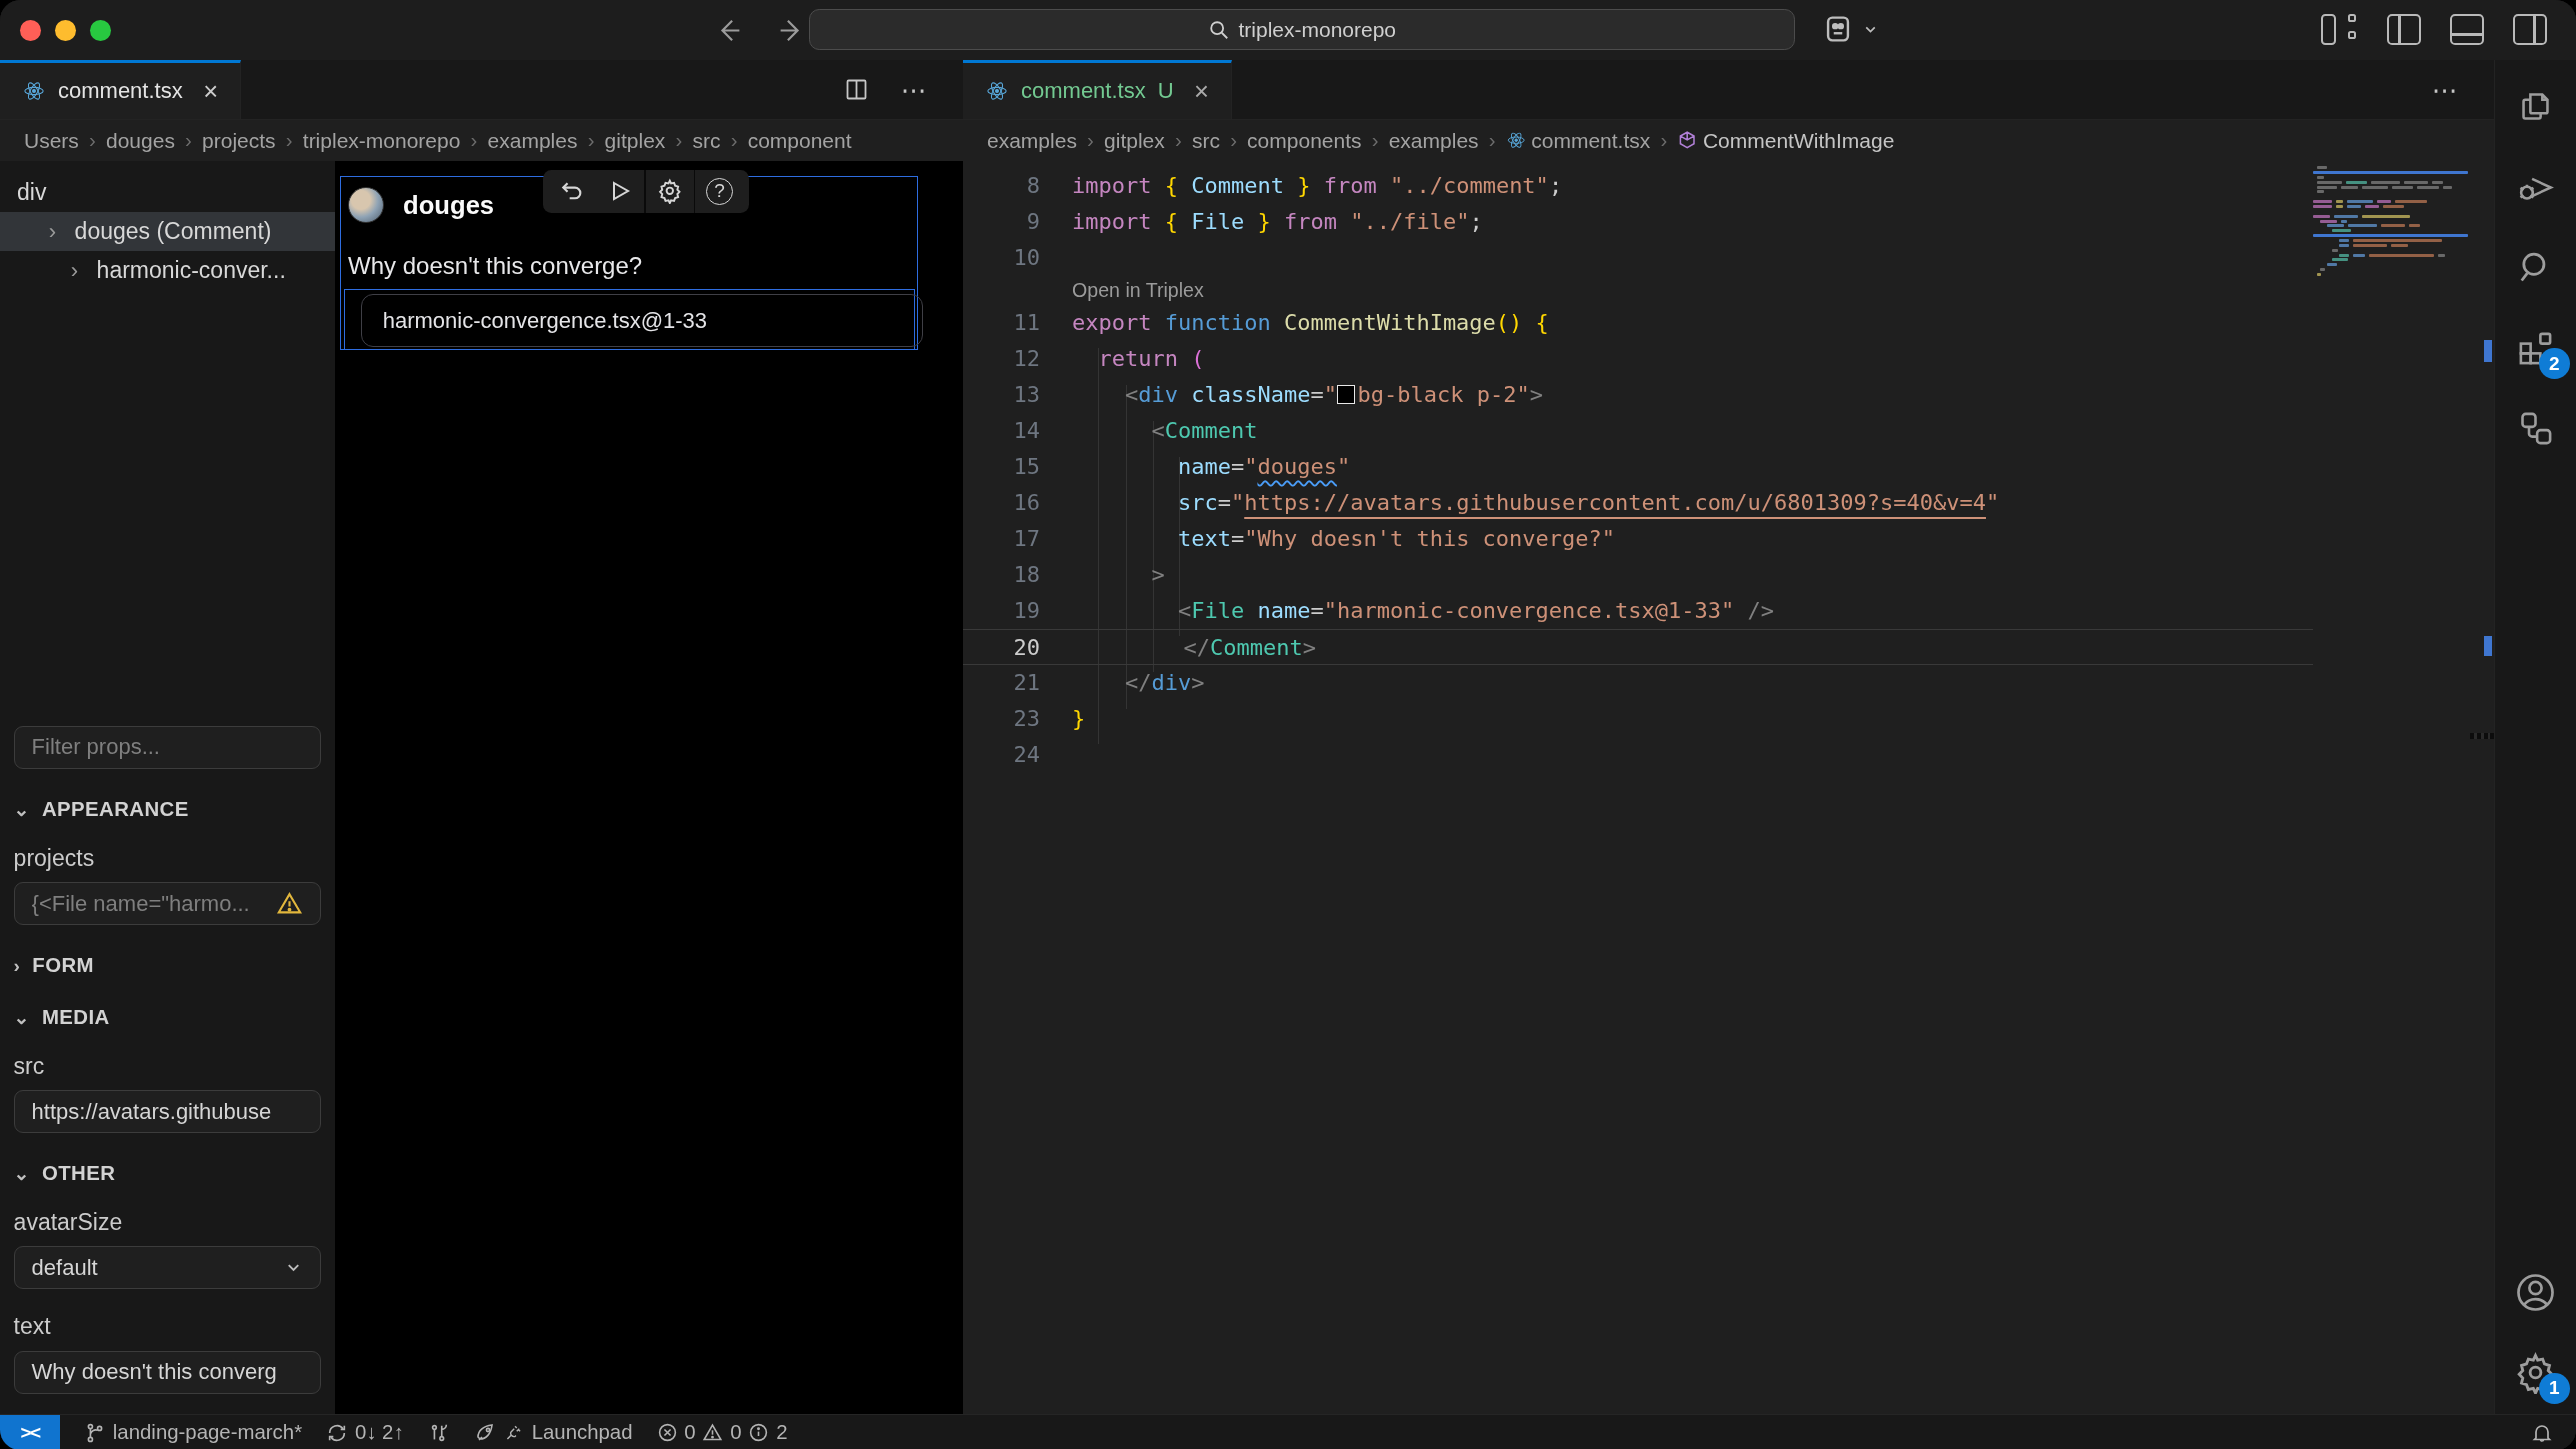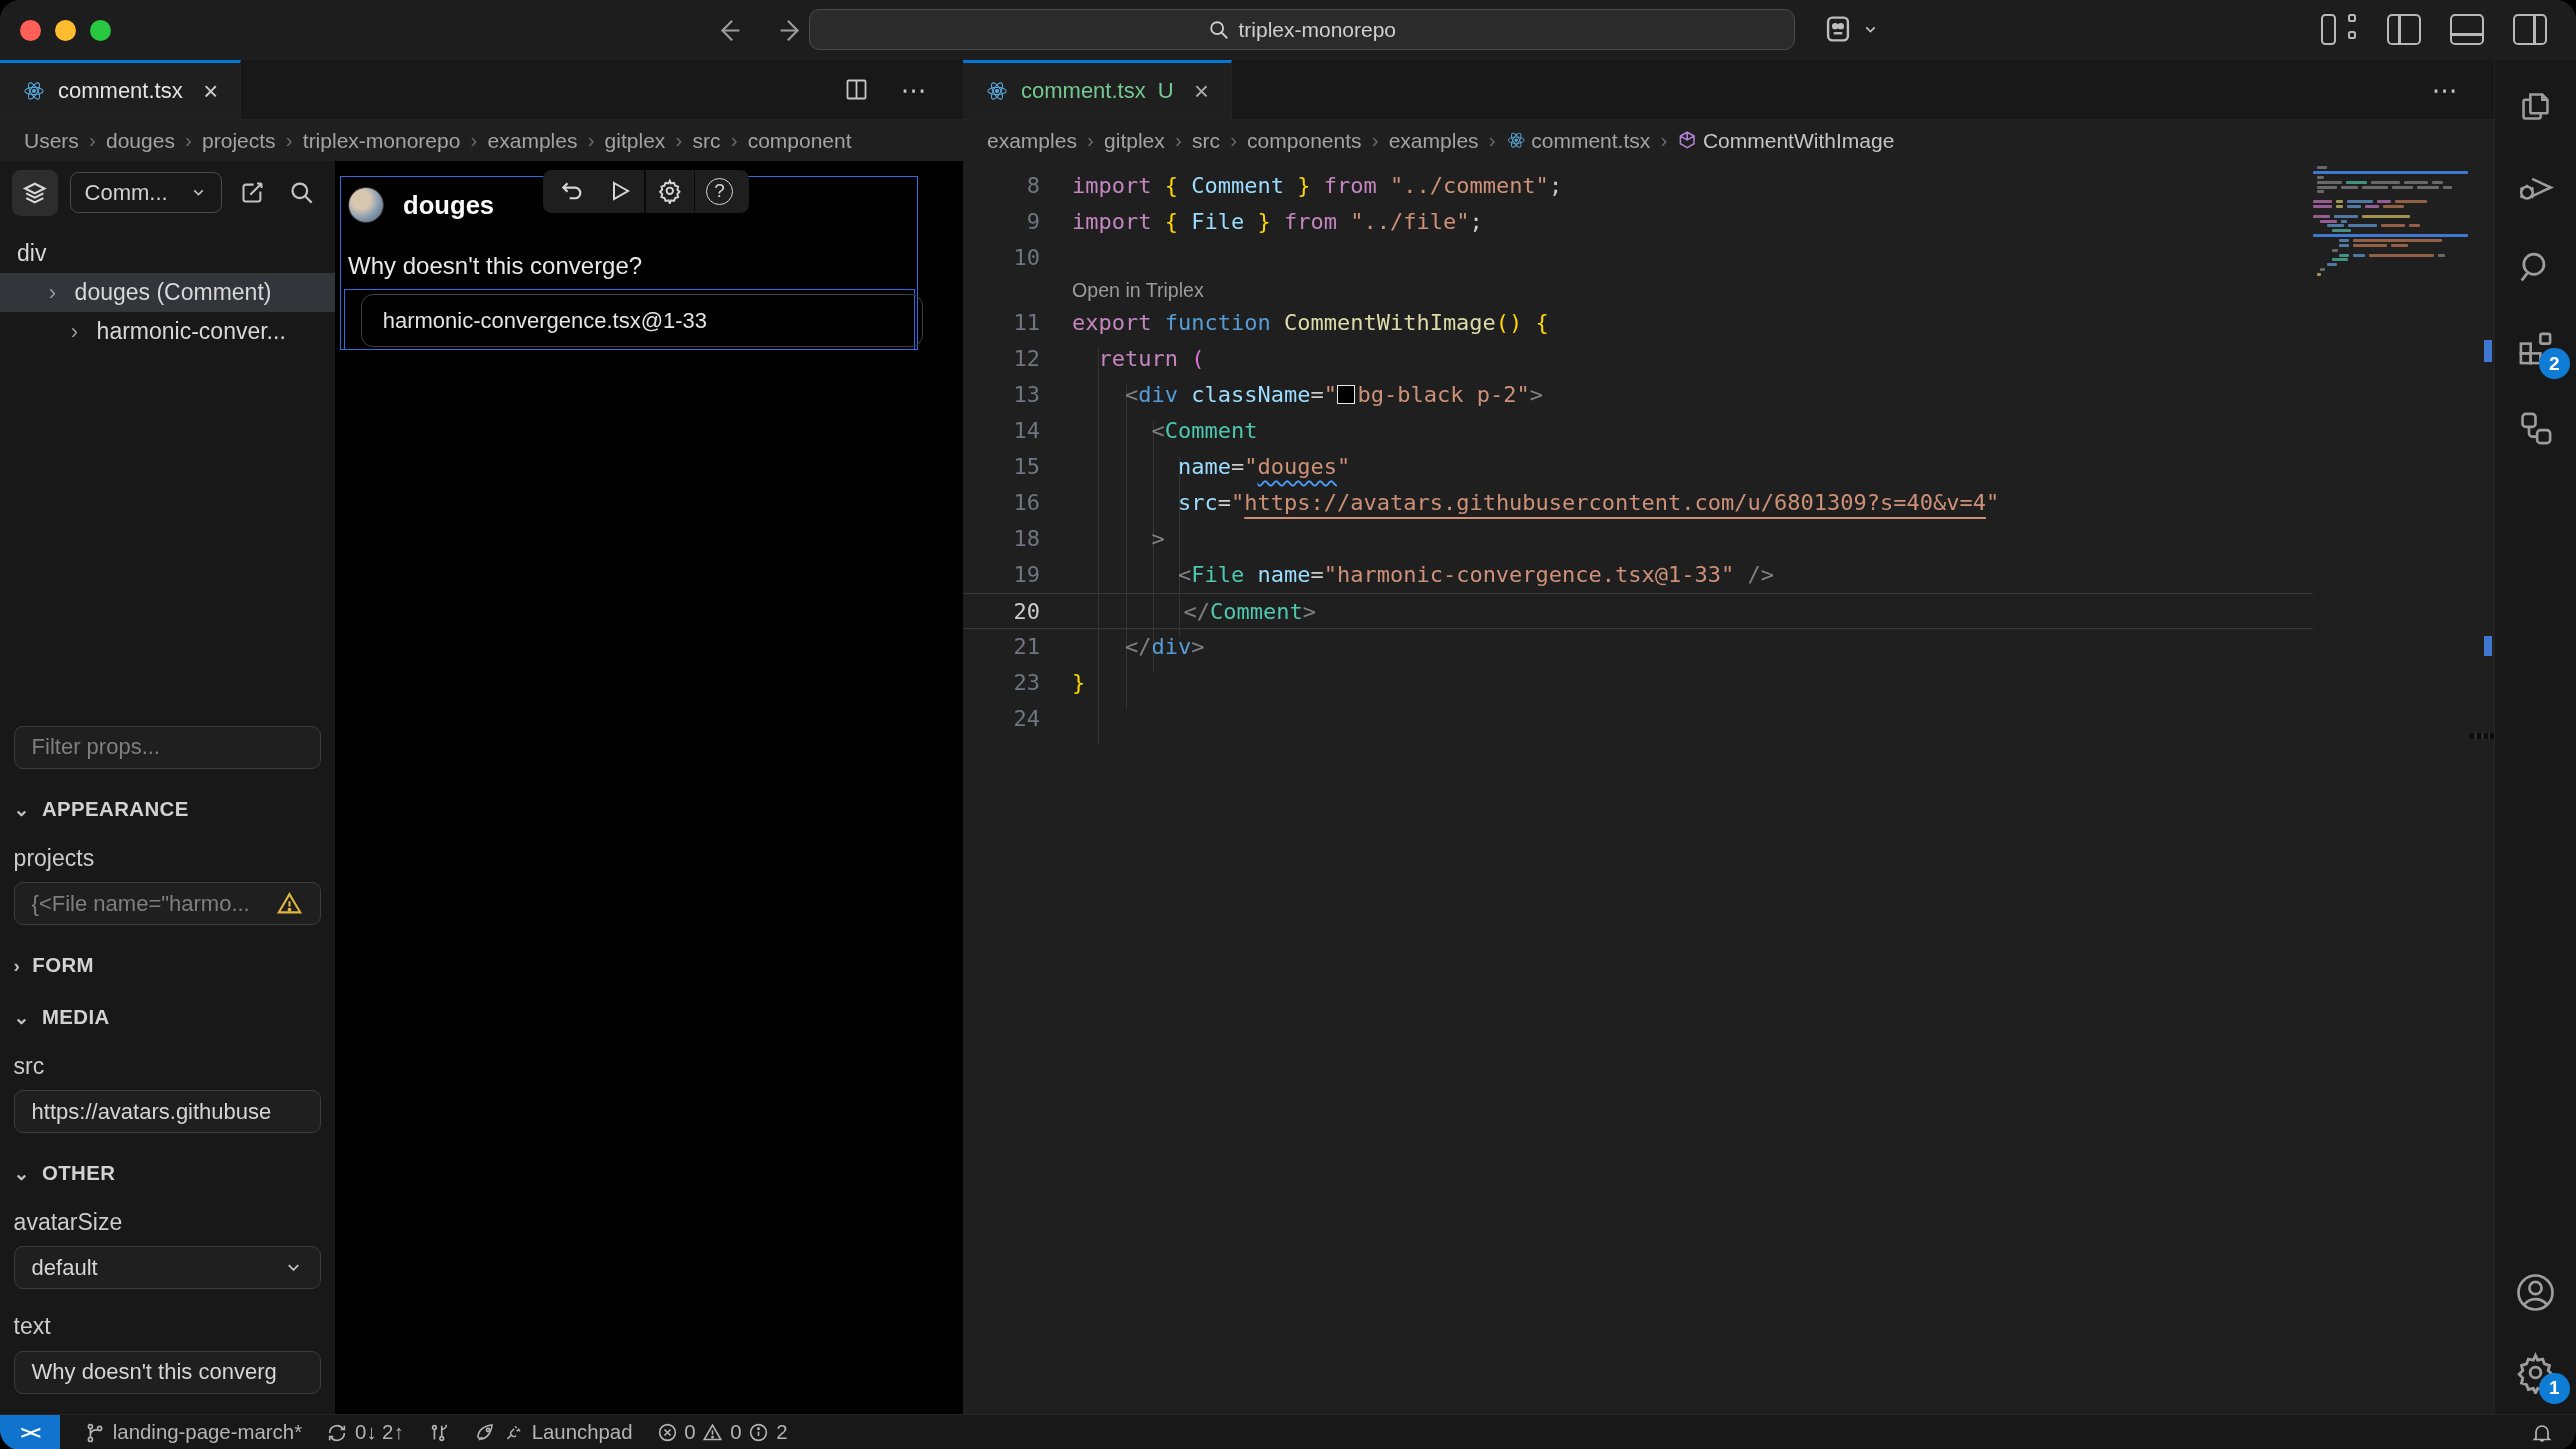--- a/index.html
+++ b/index.html
@@ -206,47 +206,20 @@
           <span>gitplex</span>
           <span class="sep">›</span>
           <span>src</span>
           <span class="sep">›</span>
           <span>component</span>
         </div>
 
       <div class="left-content">
 
         <div class="tpanel">
-          <div class="tpanel-head">
-            <div class="layers-btn">
-              <svg width="25.6" height="25.6" viewBox="0 0 24 24" fill="none" stroke="#d8d8d8" stroke-width="2">
-                  <path d="M3 8 L12 3.5 L21 8 L12 12.5 Z"></path>
-                  <path d="M4 12.5 L12 16.5 L20 12.5"></path>
-                  <path d="M4 17 L12 21 L20 17"></path>
-                </svg>
-            </div>
-            <div class="comp-select">
-              <span>Comm...</span>
-              <svg width="17" height="17" viewBox="0 0 24 24" fill="none" stroke="#bdbdbd" stroke-width="2.4">
-                  <path d="M6 9 L12 15 L18 9"></path>
-                </svg>
-            </div>
-            <span class="icon-btn">
-                <svg width="27" height="27" viewBox="0 0 24 24" fill="none" stroke="#c3c3c3" stroke-width="1.8">
-                  <path d="M13 5 H6 a2 2 0 0 0 -2 2 v11 a2 2 0 0 0 2 2 h11 a2 2 0 0 0 2 -2 v-7"></path>
-                  <path d="M10 14 L20 4 M20 4 h-4 M20 4 v4"></path>
-                </svg>
-              </span>
-            <span class="icon-btn">
-                <svg width="27" height="27" viewBox="0 0 24 24" fill="none" stroke="#c3c3c3" stroke-width="2">
-                  <circle cx="10.5" cy="10.5" r="6.5"></circle>
-                  <path d="M15.5 15.5 L21 21"></path>
-                </svg>
-              </span>
-          </div>
           <div class="tree">
               <div class="tree-row" style="padding-left: 17px;">
                 <span>div</span>
               </div>
               <div class="tree-row sel" style="padding-left: 44px;">
                 <span class="tree-chev">›</span>
                 <span>douges (Comment)</span>
               </div>
               <div class="tree-row" style="padding-left: 66px;">
                 <span class="tree-chev">›</span>
@@ -406,20 +379,21 @@
             <div class="code-row"><span class="gutter">8</span><span class="code-text"><span class="tk-kw">import </span><span class="tk-b1">{ </span><span class="tk-attr">Comment</span><span class="tk-b1"> }</span><span class="tk-kw"> from </span><span class="tk-str">"../comment"</span><span class="tk-pln">;</span></span></div>
             <div class="code-row"><span class="gutter">9</span><span class="code-text"><span class="tk-kw">import </span><span class="tk-b1">{ </span><span class="tk-attr">File</span><span class="tk-b1"> }</span><span class="tk-kw"> from </span><span class="tk-str">"../file"</span><span class="tk-pln">;</span></span></div>
             <div class="code-row"><span class="gutter">10</span><span class="code-text"></span></div>
             <div class="lens-row">Open in Triplex</div>
             <div class="code-row"><span class="gutter">11</span><span class="code-text"><span class="tk-kw">export </span><span class="tk-tag">function </span><span class="tk-fn">CommentWithImage</span><span class="tk-b1">() {</span></span></div>
             <div class="code-row"><span class="gutter">12</span><span class="code-text"><span class="tk-pln">  </span><span class="tk-kw">return</span><span class="tk-pln"> </span><span class="tk-b2">(</span></span></div>
             <div class="code-row"><span class="gutter">13</span><span class="code-text"><span class="tk-pln">    </span><span class="tk-ang">&lt;</span><span class="tk-tag">div</span><span class="tk-pln"> </span><span class="tk-attr">className</span><span class="tk-pln">=</span><span class="tk-str">"</span><span class="swatch"></span><span class="tk-str">bg-black p-2"</span><span class="tk-ang">&gt;</span></span></div>
             <div class="code-row"><span class="gutter">14</span><span class="code-text"><span class="tk-pln">      </span><span class="tk-ang">&lt;</span><span class="tk-type">Comment</span></span></div>
             <div class="code-row"><span class="gutter">15</span><span class="code-text"><span class="tk-pln">        </span><span class="tk-attr">name</span><span class="tk-pln">=</span><span class="tk-str">"</span><span class="tk-str tk-sq">douges</span><span class="tk-str">"</span></span></div>
             <div class="code-row"><span class="gutter">16</span><span class="code-text"><span class="tk-pln">        </span><span class="tk-attr">src</span><span class="tk-pln">=</span><span class="tk-str">"</span><span class="tk-url">https://avatars.githubusercontent.com/u/6801309?s=40&amp;v=4</span><span class="tk-str">"</span></span></div>
+            <div class="code-row"><span class="gutter">17</span><span class="code-text"><span class="tk-pln">        </span><span class="tk-attr">text</span><span class="tk-pln">=</span><span class="tk-str">"Why doesn't this converge?"</span></span></div>
             <div class="code-row"><span class="gutter">18</span><span class="code-text"><span class="tk-pln">      </span><span class="tk-ang">&gt;</span></span></div>
             <div class="code-row"><span class="gutter">19</span><span class="code-text"><span class="tk-pln">        </span><span class="tk-ang">&lt;</span><span class="tk-type">File</span><span class="tk-pln"> </span><span class="tk-attr">name</span><span class="tk-pln">=</span><span class="tk-str">"harmonic-convergence.tsx@1-33"</span><span class="tk-pln"> </span><span class="tk-ang">/&gt;</span></span></div>
             <div class="code-row active"><span class="gutter">20</span><span class="code-text"><span class="tk-pln">      </span><span class="tk-ang">&lt;/</span><span class="tk-type">Comment</span><span class="tk-ang">&gt;</span></span></div>
             <div class="code-row"><span class="gutter">21</span><span class="code-text"><span class="tk-pln">    </span><span class="tk-ang">&lt;/</span><span class="tk-tag">div</span><span class="tk-ang">&gt;</span></span></div>
             <div class="code-row"><span class="gutter">23</span><span class="code-text"><span class="tk-b1">}</span></span></div>
             <div class="code-row"><span class="gutter">24</span><span class="code-text"></span></div>
           </div>
         <div class="minimap" id="minimap">
             <div class="mm-row" style="left: 3.4px; top: 5.1px; width: 10.2px; background: rgb(123, 123, 123); opacity: 0.8;"></div>
             <div class="mm-row" style="left: 0px; top: 10px; width: 155px; background: rgb(63, 118, 208);"></div>

